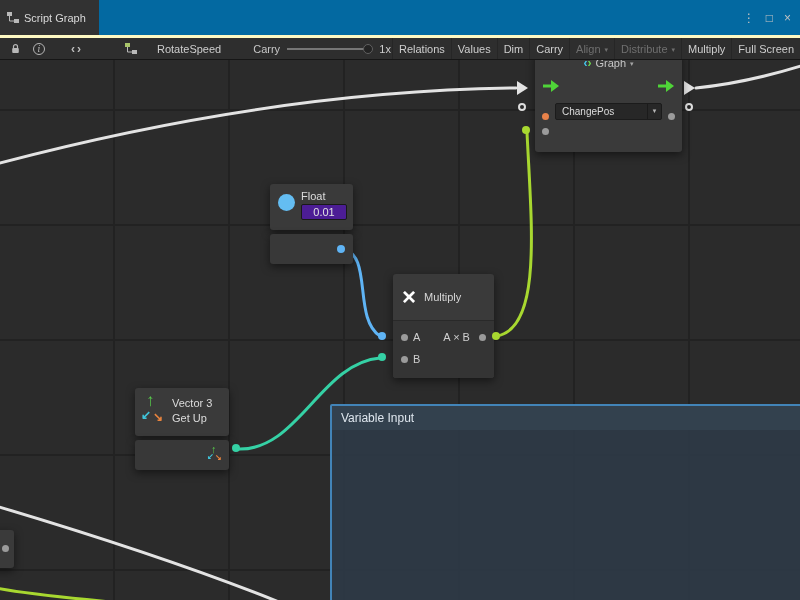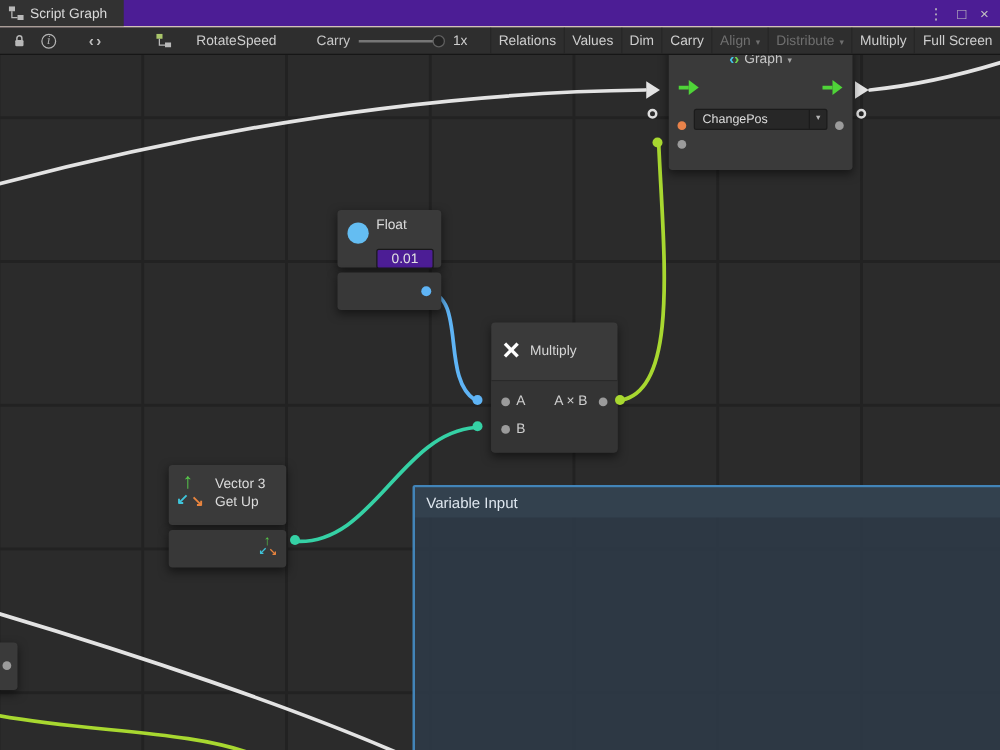--- a/index.html
+++ b/index.html
@@ -1,39 +1,39 @@
 <!DOCTYPE html>
 <html><head>
 <meta charset="utf-8">
 <style>
   *{box-sizing:border-box;margin:0;padding:0}
   html,body{width:800px;height:600px;overflow:hidden;background:#2b2b2b;
     font-family:"Liberation Sans",sans-serif;-webkit-user-select:none;user-select:none}
 
   
-  .tabbar{height:22px;background:#4c1d95;display:flex;border-bottom:1px solid #fef9c3}
+  .tabbar{height:38px;background:#0369a1;display:flex;border-bottom:3px solid #fef9c3}
   .tab{display:flex;align-items:center;gap:5px;padding:0 13px 0 7px;background:#323232;
     color:#dadada;font-size:11px;cursor:pointer}
   .winicons{margin-left:auto;display:flex;align-items:center;gap:11px;padding-right:9px;color:#c2c2c2}
   .winicons span{cursor:pointer;font-size:12px;line-height:1}
 
   
   .toolbar{height:22px;background:#2e2e2e;border-bottom:1px solid #161616;display:flex;
     align-items:center;font-size:11px;color:#cecece;white-space:nowrap;overflow:hidden;padding-left:4px}
   .tbicon{display:flex;align-items:center;justify-content:center;height:100%;padding:0 6px;color:#bdbdbd;cursor:pointer}
   .info-circle{width:12px;height:12px;border:1px solid #b5b5b5;border-radius:50%;font-size:9px;
     font-family:"DejaVu Serif",serif;font-style:italic;display:flex;align-items:center;justify-content:center;color:#b5b5b5}
   .expand-glyph{font-size:12px;font-weight:bold;letter-spacing:2px;color:#bdbdbd;margin-left:14px}
   .breadcrumb{display:flex;align-items:center;gap:20px;margin-left:30px;padding:0 6px;height:100%;cursor:pointer}
   .zoom-label{margin-left:26px;color:#c6c6c6}
   .slider{position:relative;width:94px;height:22px;margin:0 5px;cursor:pointer}
   .slider .track{position:absolute;left:2px;right:2px;top:10px;height:2px;background:#767676}
   .slider .knob{position:absolute;right:1px;top:6px;width:10px;height:10px;border-radius:50%;
     background:#232323;border:1px solid #606060}
-  .tbbtns{display:flex;height:100%;margin-left:18px}
+  .tbbtns{display:flex;height:100%;margin-left:1px}
   .tbbtn{display:flex;align-items:center;height:100%;padding:0 6px;border-left:1px solid #262626;cursor:pointer}
   .tbbtn.disabled{color:#6f6f6f;cursor:default}
   .caret{font-size:7px;margin-left:4px;padding-top:2px}
 
   
   .canvas{position:relative;width:800px;height:556px;overflow:hidden;background-color:#2b2b2b;
     background-image:linear-gradient(#222222 2px,transparent 2px),
                      linear-gradient(90deg,#222222 2px,transparent 2px);
     background-size:115px 115px;background-position:0 49px,113px 0}
 
@@ -71,21 +71,21 @@
   .dropdown .dcaret{width:14px;font-size:6px;color:#b5b5b5;text-align:center;border-left:1px solid #1b1b1b;line-height:15px}
   .last-row{height:22px;display:flex;align-items:center;padding:0 7px}
   .inline-dot{width:7px;height:7px;border-radius:50%;flex:none}
   .gray{background:#9b9b9b}
 
   
   .fnode{left:270px;top:124px;width:83px}
   .fmain{background:#3a3a3a;border-radius:3px;height:46px;display:flex;gap:6px;padding:6px 6px 0 8px}
   .ficon{width:17px;height:17px;border-radius:50%;margin-top:4px;flex:none}
   .fcol{flex:1}
-  .flabel{margin-bottom:13px;color:#dcdcdc}
+  .flabel{margin-bottom:2px;color:#dcdcdc}
   .ffield{height:16px;background:#4c1d95;border:1px solid #191919;border-radius:2px;text-align:center;
     padding:0 4px;line-height:14px;color:#e2e2e2;cursor:text}
   .fstrip{margin-top:4px;height:30px;background:#383838;border-radius:3px;position:relative}
 
   
   .mnode{left:393px;top:214px;width:101px}
   .mnode .hdr2{height:46px;display:flex;align-items:center;gap:8px;padding:0 9px}
   .mx{font-size:24px;font-weight:bold;color:#ffffff;line-height:1}
   .mports{background:#343434;border-top:1px solid #292929;border-radius:0 0 3px 3px;padding:5px 0 8px}
   .mrow{height:22px;position:relative;display:flex;align-items:center;padding-left:20px;color:#cfcfcf}

